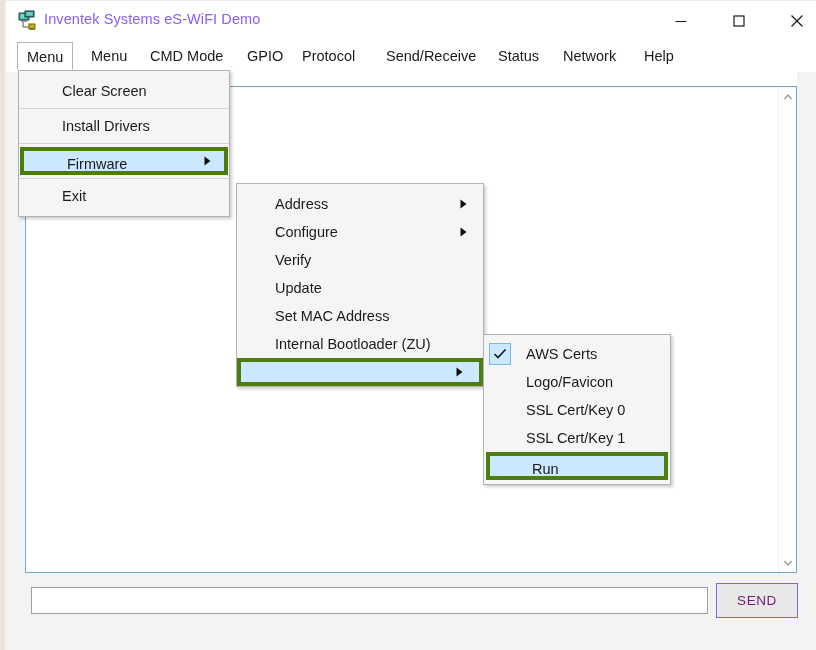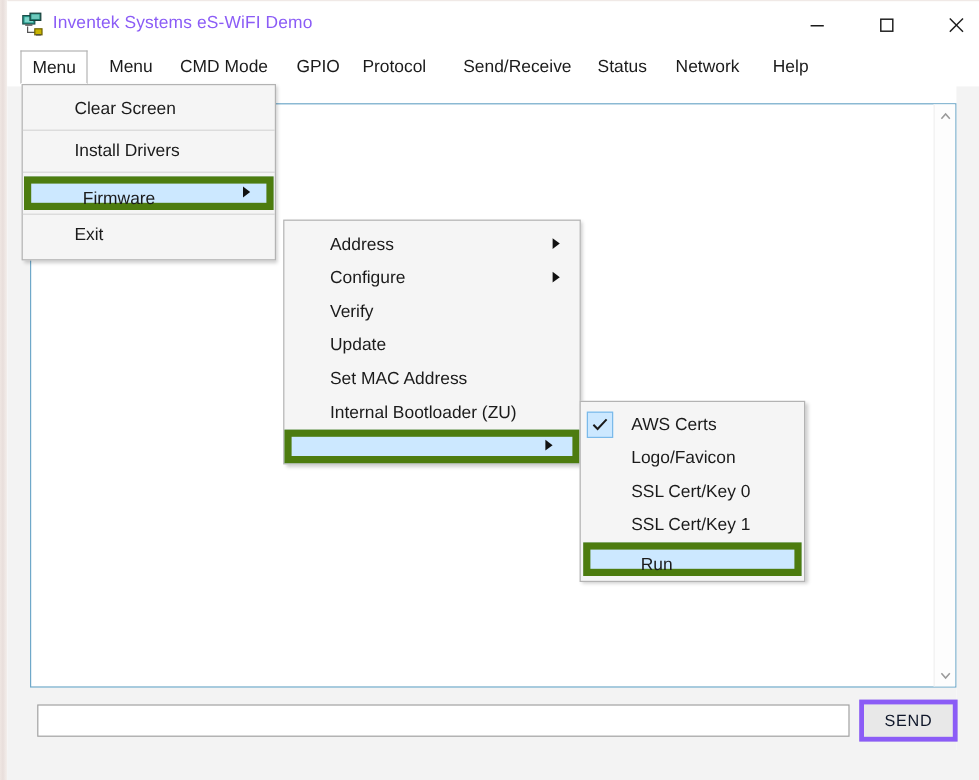--- a/index.html
+++ b/index.html
@@ -132,25 +132,25 @@
     font-size: 13px;
     padding: 0 4px;
     color: #111;
     outline: none;
   }
   #send-button {
     position: absolute;
     left: 710px; top: 583px;
     width: 82px; height: 35px;
     background: #e8e8e8;
-    border: 4px solid #8b5cf6;
+    border: 1px solid #8b5cf6;
     box-sizing: border-box;
     font-family: "Liberation Sans", sans-serif;
     font-size: 13.5px;
-    color: #0f172a;
+    color: #701a75;
     letter-spacing: 0.6px;
     cursor: default;
   }
   #bottom-filler {
     position: absolute;
     left: 0; top: 625px;
     width: 810px; height: 25px;
     background: #f3f3f3;
   }
   #left-filler {
@@ -190,21 +190,21 @@
     white-space: nowrap;
     box-sizing: border-box;
   }
   .menu-item .label {
     position: absolute;
     left: 0; top: 0;
     height: 100%;
   }
   .menu-item.highlighted {
     background: #cce8ff;
-    border: 6px solid #4d7c0f;
+    border: 4px solid #4d7c0f;
   }
   .menu-item.highlighted .label { line-height: 26px; }
   .menu-sep {
     height: 1px;
     background: #d6d6d6;
     margin: 3px 0 3px 0;
   }
   .arrow-right {
     position: absolute;
     top: 50%;

